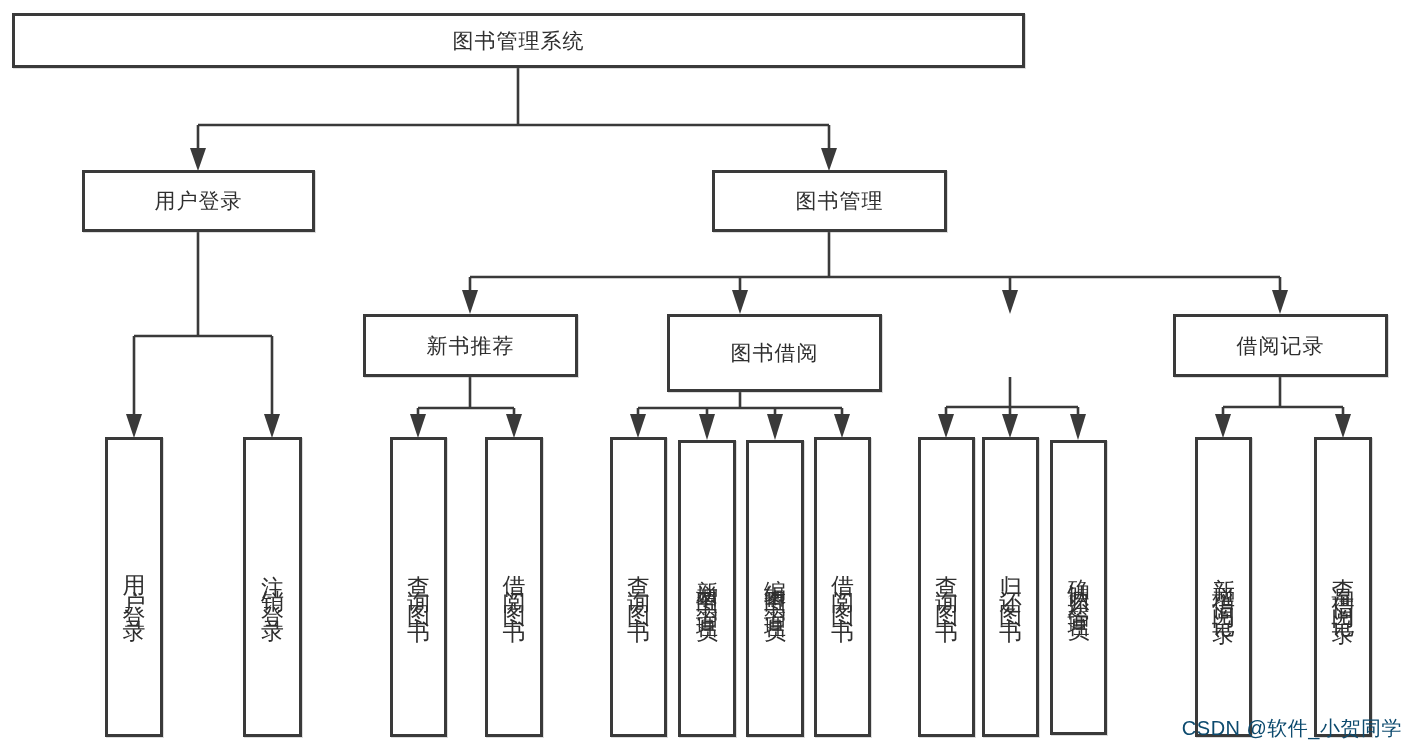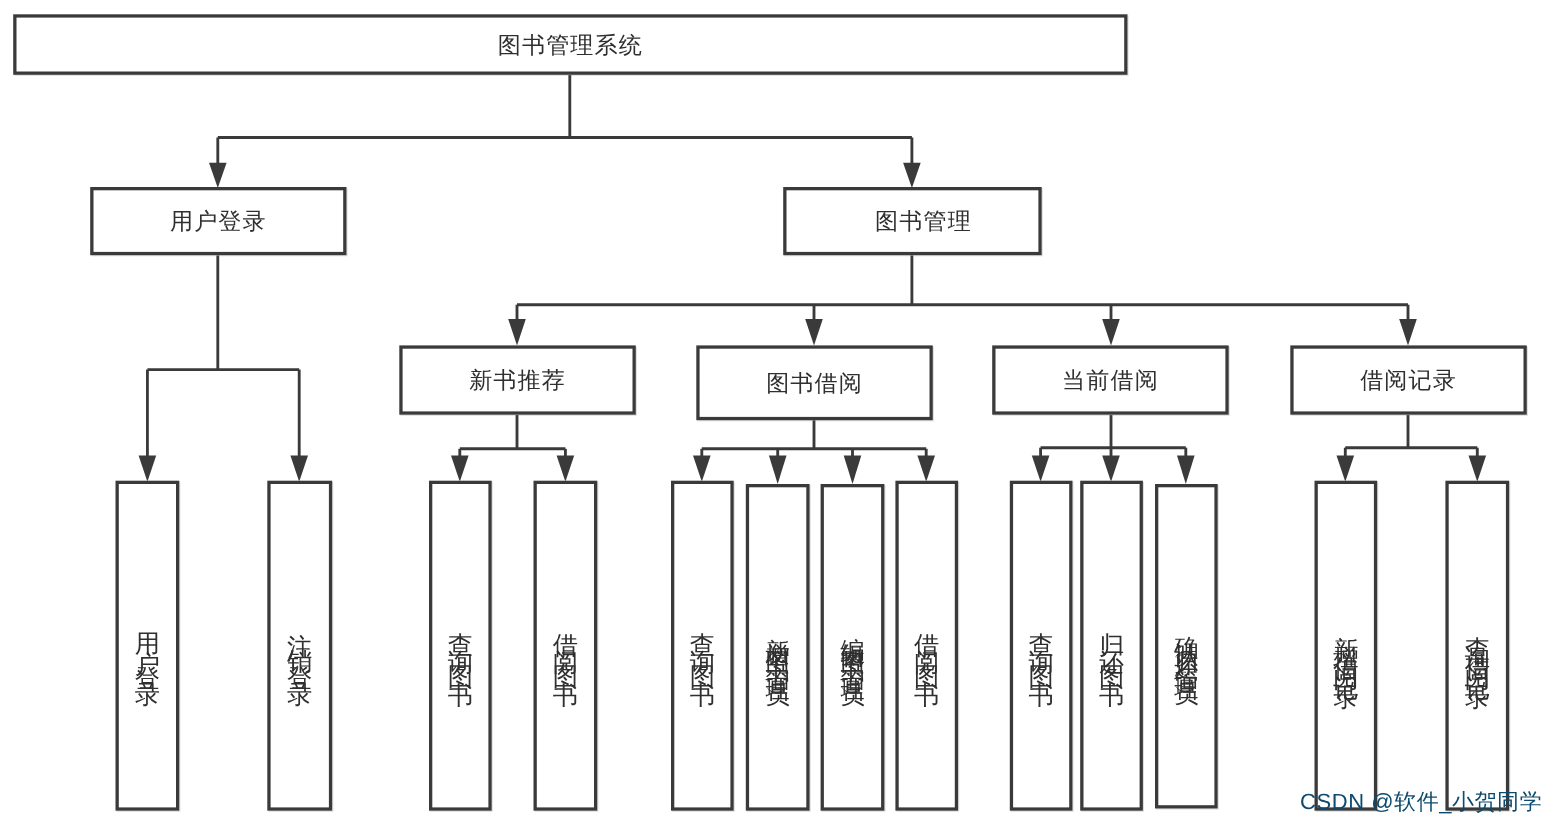--- a/index.html
+++ b/index.html
@@ -135,25 +135,22 @@
   <div class="node" style="left:82px; top:170px; width:233px; height:62px;">
     <span class="hlabel">用户登录</span>
   </div>
   <div class="node" style="left:712px; top:170px; width:235px; height:62px;padding-left:20px;">
     <span class="hlabel">图书管理</span>
   </div>
 
   <div class="node" style="left:363px; top:314px; width:215px; height:63px;">
     <span class="hlabel">新书推荐</span>
   </div>
-  <div class="node" style="left:633px; top:314px; width:215px; height:68px;">
+  <div class="node" style="left:667px; top:314px; width:215px; height:78px;">
     <span class="hlabel">图书借阅</span>
-  </div>
-  <div class="node" style="left:902px; top:314px; width:215px; height:63px;">
-    <span class="hlabel">当前借阅</span>
   </div>
   <div class="node" style="left:1173px; top:314px; width:215px; height:63px;">
     <span class="hlabel">借阅记录</span>
   </div>
 
   <div class="node leaf" style="left:105px; top:437px; width:58px; height:300px;">
     <span class="vtext">用户登录</span>
   </div>
   <div class="node leaf" style="left:243px; top:437px; width:59px; height:300px;">
     <span class="vtext">注销登录</span>

